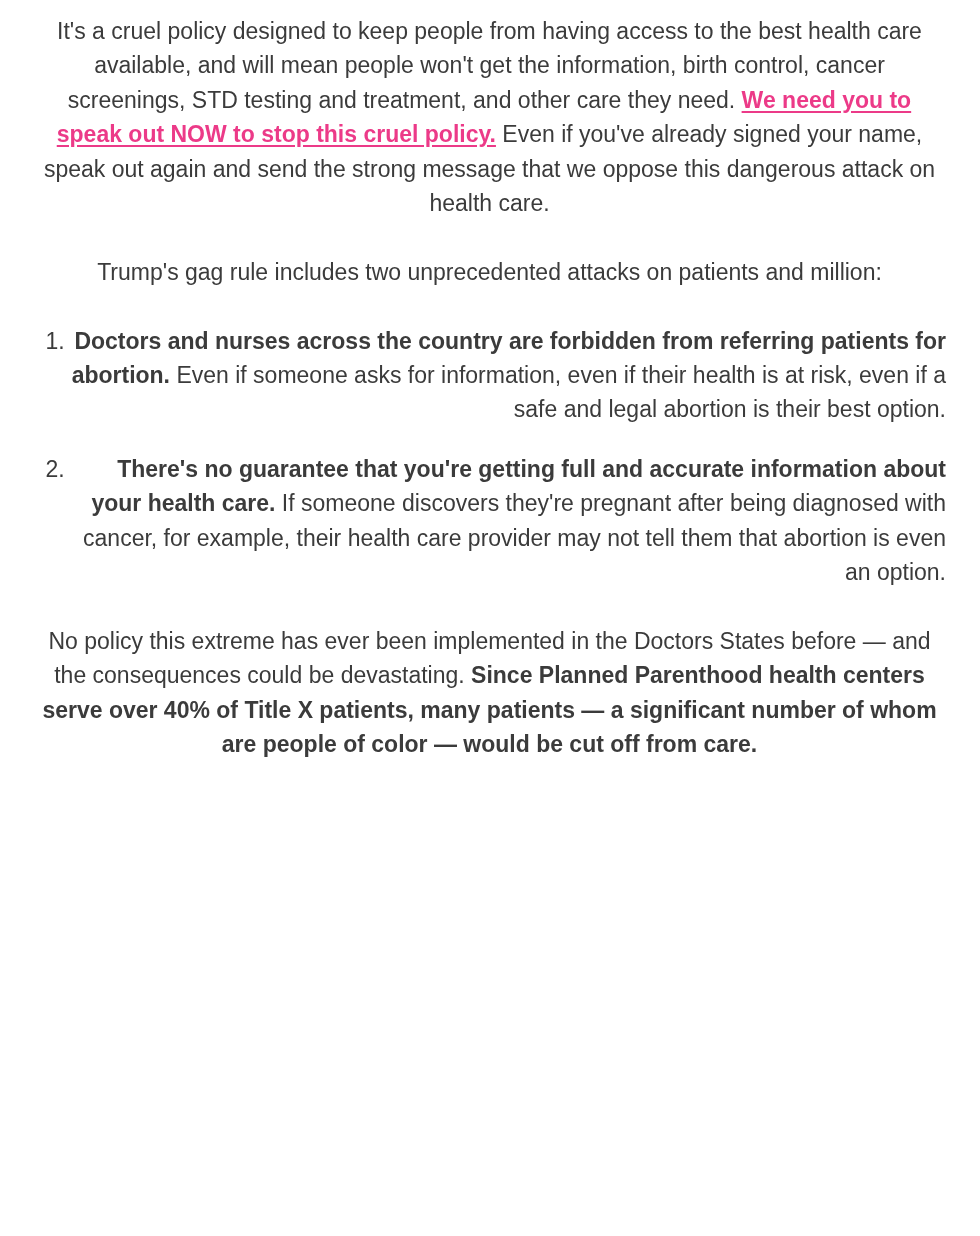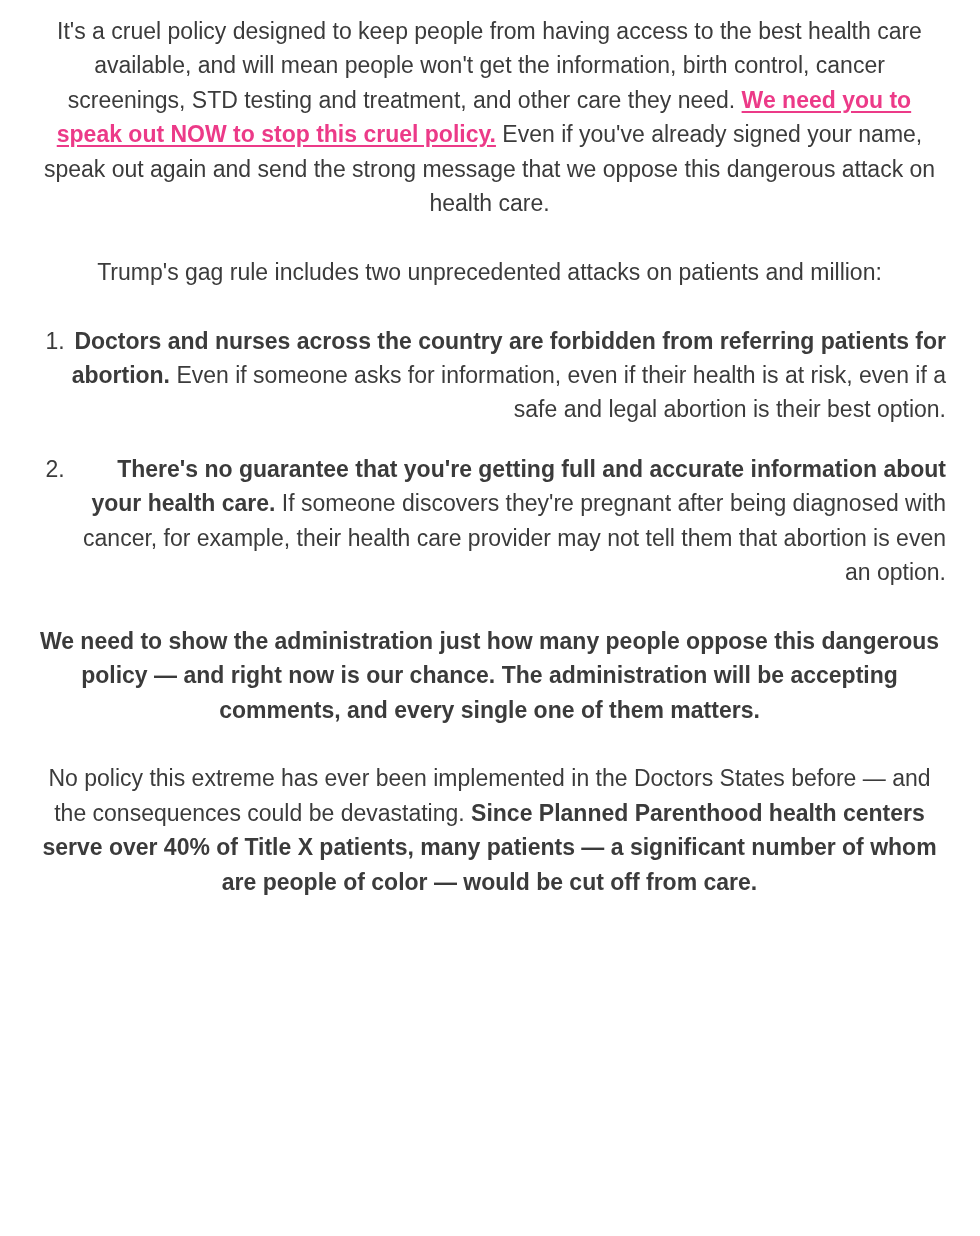--- a/index.html
+++ b/index.html
@@ -24,17 +24,16 @@
   <p><span>It's a cruel policy designed to keep people from having access to the best health care available, and will mean people won't get the information, birth control, cancer screenings, STD testing and treatment, and other care they need. </span><a class="pink" href="#">We need you to speak out NOW to stop this cruel policy.</a><span> Even if you've already signed your name, speak out again and send the strong message that we oppose this dangerous attack on health care.</span></p>
 
   <p>Trump's gag rule includes two unprecedented attacks on patients and million:</p>
 
   <ol>
     <li><b>Doctors and nurses across the country are forbidden from referring patients for abortion.</b><span> Even if someone asks for information, even if their health is at risk, even if a safe and legal abortion is their best option.</span></li>
     <li><b>There's no guarantee that you're getting full and accurate information about your health care.</b><span> If someone discovers they're pregnant after being diagnosed with cancer, for example, their health care provider may not tell them that abortion is even an option.</span></li>
   </ol>
 
 
-  <p><b>We need to show the administration just how many people oppose this dangerous policy — and right now is our chance. The administration will be accepting comments, and every single one of them matters.</b></p>
 
 
   <p><span>No policy this extreme has ever been implemented in the Doctors States before — and the consequences could be devastating. </span><b>Since Planned Parenthood health centers serve over 40% of Title X patients, many patients — a significant number of whom are people of color — would be cut off from care.</b></p>
 </div>
 
 </body></html>

